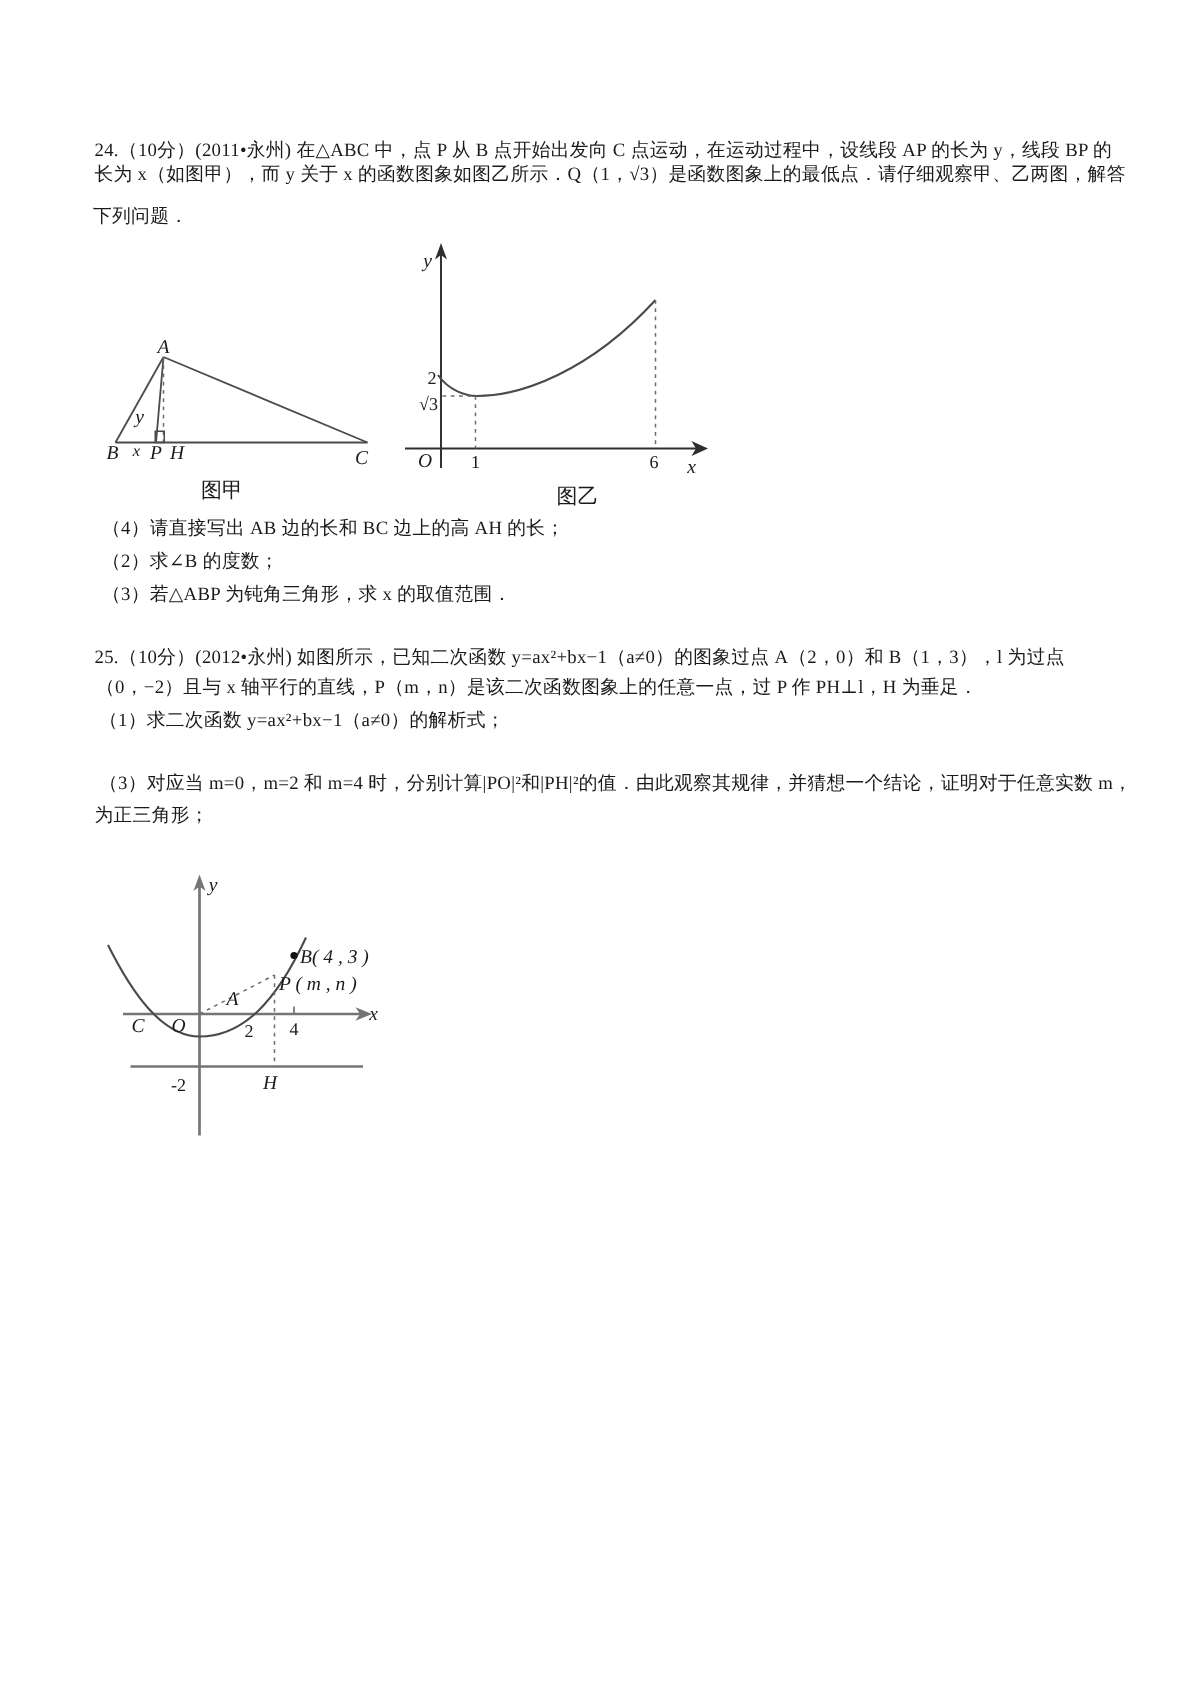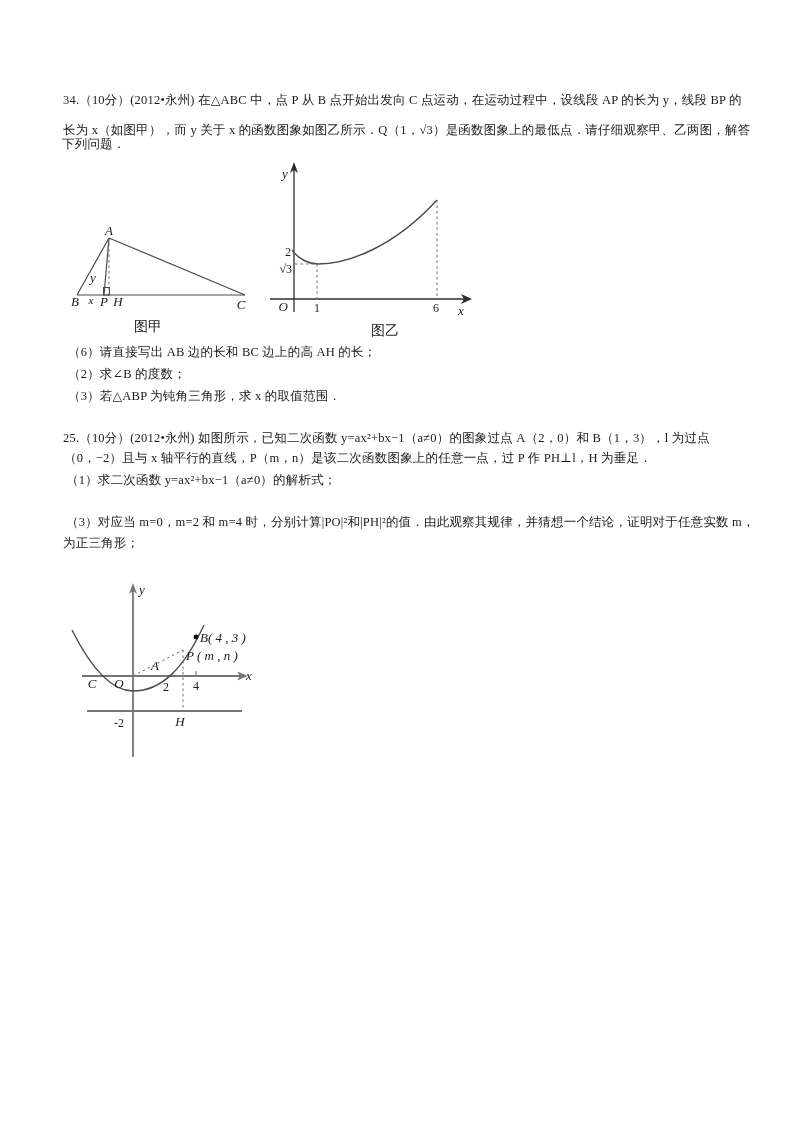--- a/index.html
+++ b/index.html
@@ -31,22 +31,22 @@
   text{fill:#1a1a1a;}
   .it{font-family:"Liberation Serif","DejaVu Serif",serif;font-style:italic;font-size:13px;}
   .num{font-family:"Liberation Serif","DejaVu Serif",serif;font-size:12px;}
   .cap{font-family:"Liberation Serif","DejaVu Serif",serif;font-size:14px;}
 </style>
 </head>
 <body>
 
 <div class="page">
 
-  <div class="tline" style="left:63px;top:92px">34.（10分）(2012•永州) 在△ABC 中，点 P 从 B 点开始出发向 C 点运动，在运动过程中，设线段 AP 的长为 y，线段 BP 的</div>
-  <div class="tline" style="left:63px;top:122px">长为 x（如图甲），而 y 关于 x 的函数图象如图乙所示．Q（1，√3）是函数图象上的最低点．请仔细观察甲、乙两图，解答</div>
+  <div class="tline" style="left:63px;top:92px">24.（10分）(2011•永州) 在△ABC 中，点 P 从 B 点开始出发向 C 点运动，在运动过程中，设线段 AP 的长为 y，线段 BP 的</div>
+  <div class="tline" style="left:63px;top:108px">长为 x（如图甲），而 y 关于 x 的函数图象如图乙所示．Q（1，√3）是函数图象上的最低点．请仔细观察甲、乙两图，解答</div>
   <div class="tline" style="left:62px;top:136px">下列问题．</div>
 
   <svg class="fig" style="left:60px;top:220px" width="200" height="125" viewBox="0 0 200 125">
     <line class="edge" x1="17" y1="75" x2="185" y2="75"></line>
     <line class="edge" x1="17" y1="75" x2="49" y2="18"></line>
     <line class="edge" x1="49" y1="18" x2="185" y2="75"></line>
     <line class="edge" x1="49" y1="18" x2="44" y2="75"></line>
     <line class="dash" x1="49" y1="18" x2="49" y2="75"></line>
     <rect class="sq" x="43.5" y="67.5" width="6" height="7.5"></rect>
     <text class="it" x="49" y="15" text-anchor="middle">A</text>
@@ -71,21 +71,21 @@
     <text class="it" x="20" y="18" text-anchor="middle">y</text>
     <text class="num" x="26" y="96" text-anchor="end">2</text>
     <text class="num" x="27" y="113" text-anchor="end">√3</text>
     <text class="it" x="23" y="151" text-anchor="end">O</text>
     <text class="num" x="52" y="152" text-anchor="middle">1</text>
     <text class="num" x="171" y="152" text-anchor="middle">6</text>
     <text class="it" x="196" y="155" text-anchor="middle">x</text>
     <text class="cap" x="120" y="175" text-anchor="middle">图乙</text>
   </svg>
 
-  <div class="tline" style="left:68px;top:344px">（6）请直接写出 AB 边的长和 BC 边上的高 AH 的长；</div>
+  <div class="tline" style="left:68px;top:344px">（4）请直接写出 AB 边的长和 BC 边上的高 AH 的长；</div>
   <div class="tline" style="left:68px;top:366px">（2）求∠B 的度数；</div>
   <div class="tline" style="left:68px;top:388px">（3）若△ABP 为钝角三角形，求 x 的取值范围．</div>
 
   <div class="tline" style="left:63px;top:430px">25.（10分）(2012•永州) 如图所示，已知二次函数 y=ax²+bx−1（a≠0）的图象过点 A（2，0）和 B（1，3），l 为过点</div>
   <div class="tline" style="left:64px;top:450px">（0，−2）且与 x 轴平行的直线，P（m，n）是该二次函数图象上的任意一点，过 P 作 PH⊥l，H 为垂足．</div>
 
   <div class="tline" style="left:66px;top:472px">（1）求二次函数 y=ax²+bx−1（a≠0）的解析式；</div>
   <div class="tline" style="left:66px;top:514px">（3）对应当 m=0，m=2 和 m=4 时，分别计算|PO|²和|PH|²的值．由此观察其规律，并猜想一个结论，证明对于任意实数 m，</div>
   <div class="tline" style="left:63px;top:535px">为正三角形；</div>
 

